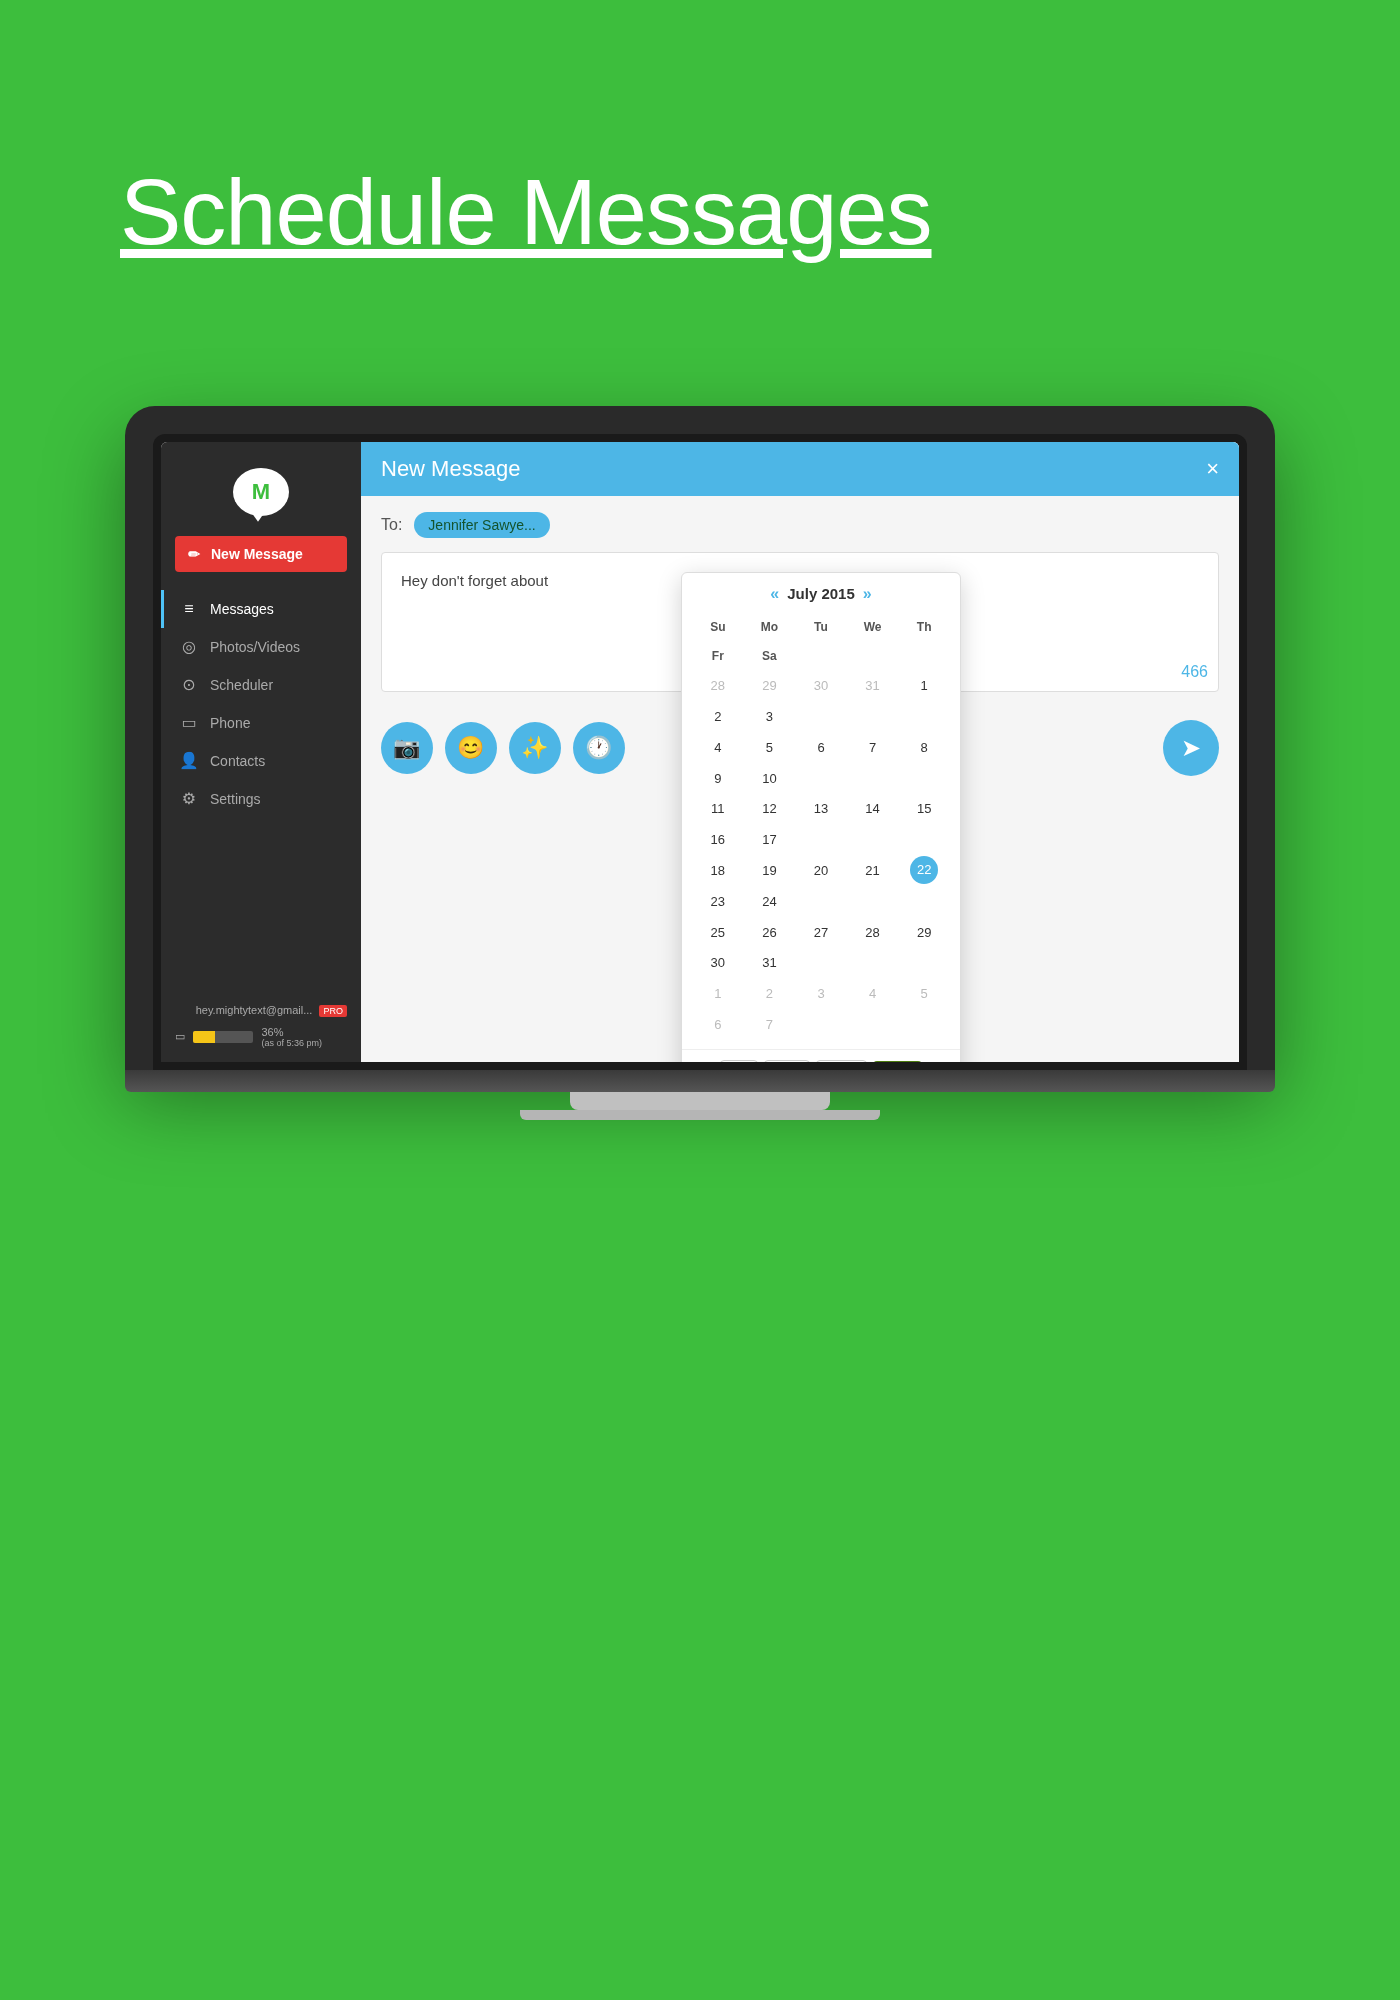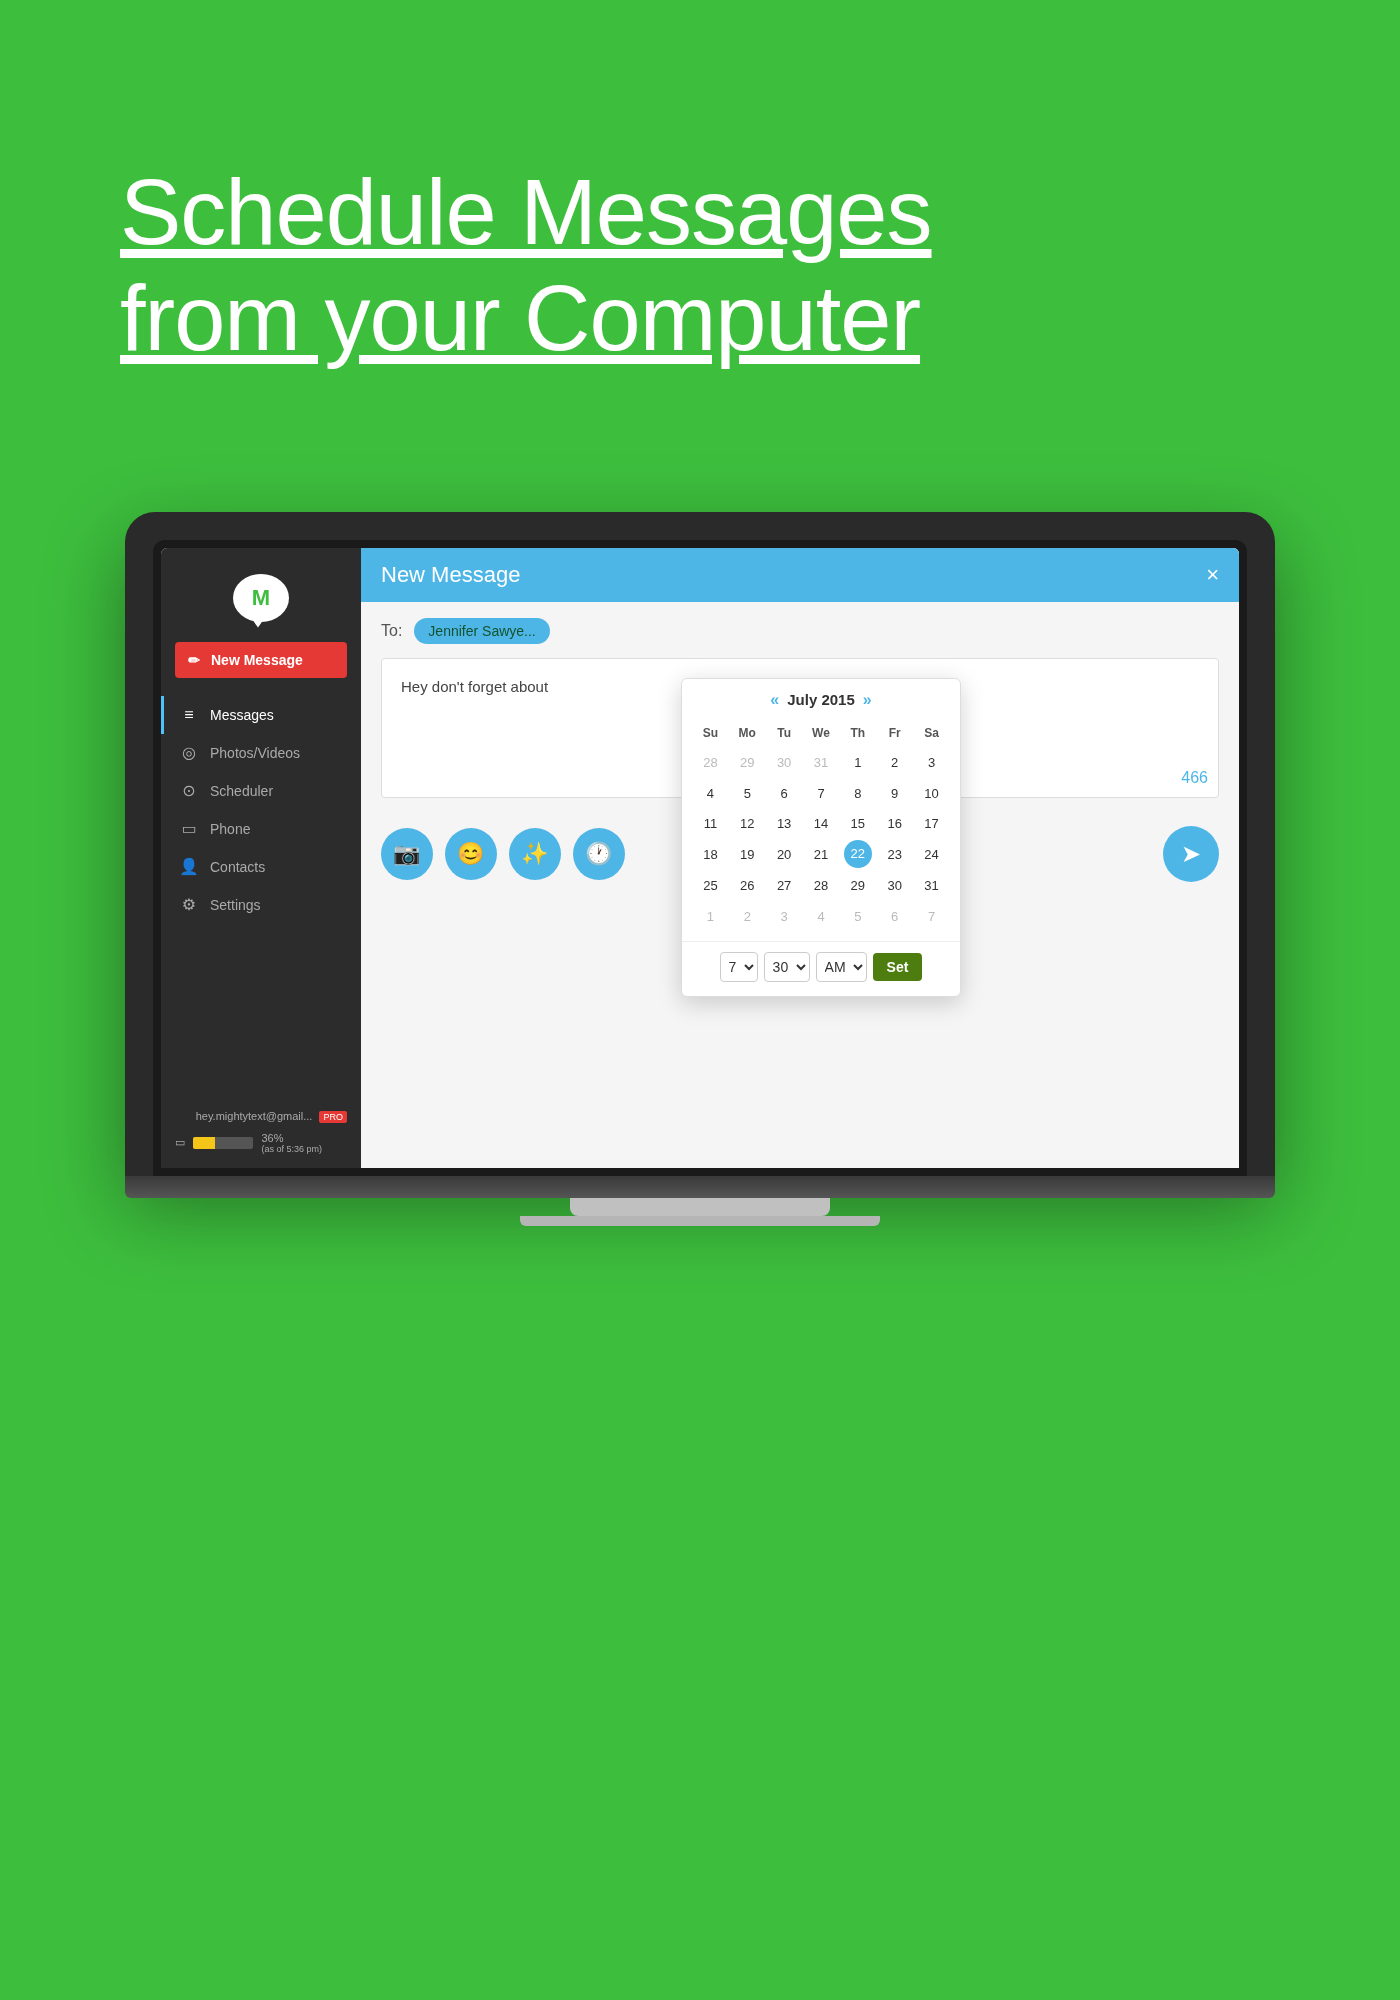--- a/index.html
+++ b/index.html
@@ -352,21 +352,21 @@
       cursor: pointer;
       font-size: 16px;
     }
 
     .cal-grid {
       padding: 4px 10px 8px 10px;
     }
 
     .cal-row {
       display: grid;
-      grid-template-columns: repeat(7, 1fr);
+      grid-template-columns: repeat(5, 1fr);
       text-align: center;
     }
 
     .cal-cell {
       padding: 5px 0;
       font-size: 13px;
       color: #333;
       cursor: pointer;
       border-radius: 50%;
       line-height: 1.6;
@@ -449,21 +449,20 @@
       margin: 0 auto;
       border-radius: 0 0 6px 6px;
     }
   </style>
 </head>
 <body>
 
 <div class="hero-section">
   <h1 class="hero-title">
     <span>Schedule Messages</span><br>
-    <span>from your Computer</span>
   </h1>
 </div>
 
 <div class="laptop-wrapper">
   <div>
     <div class="laptop-outer">
       <div class="laptop-screen-bezel">
         <div class="laptop-screen">
 
           <div class="sidebar">

